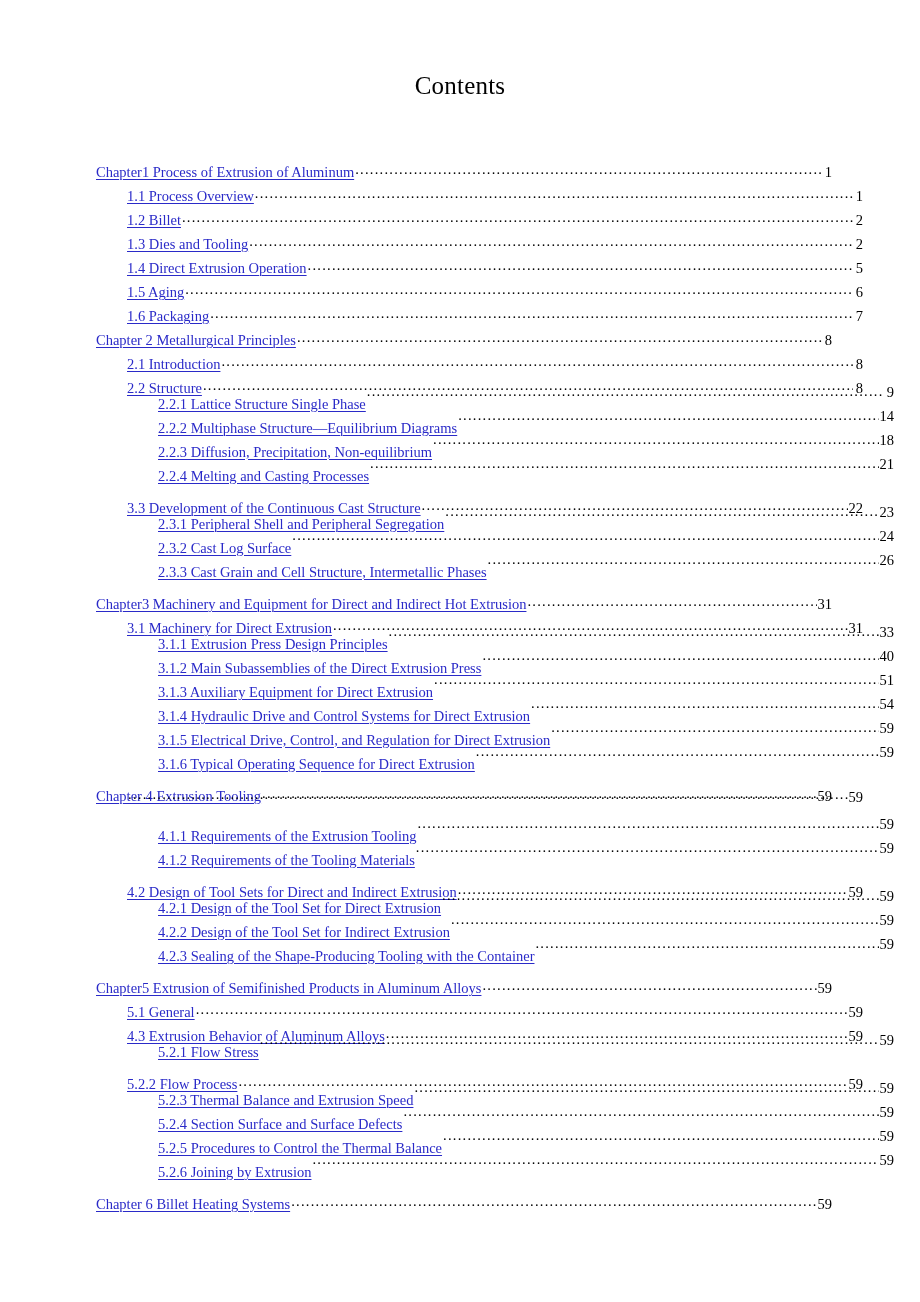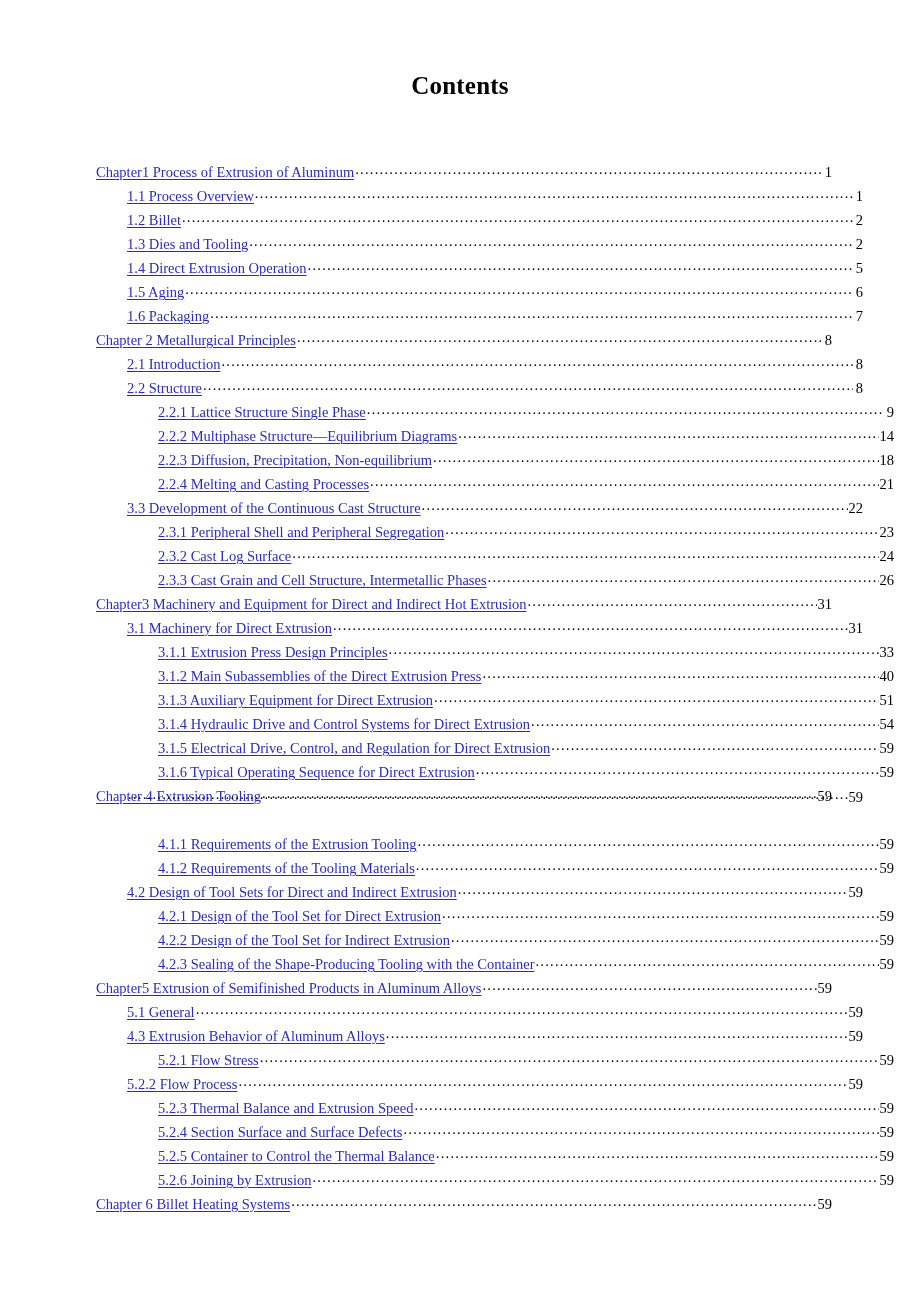--- a/index.html
+++ b/index.html
@@ -23,40 +23,39 @@
   .toc-title {
     position: absolute;
     left: 0;
     top: 72px;
     width: 920px;
     text-align: center;
     font-size: 25px;
     color: #000000;
     font-family: "Liberation Serif", "DejaVu Serif", serif;
     letter-spacing: 0.2px;
-    font-weight: bold;
   }
   .toc-list {
     position: absolute;
     left: 96px;
     top: 140px;
     width: 736px;
   }
   .toc-row {
     display: flex;
     align-items: baseline;
     width: 100%;
     height: 24px;
     font-size: 14.5px;
     color: #000000;
     white-space: nowrap;
   }
   .toc-row.lvl1 { padding-left: 0px; }
   .toc-row.lvl2 { padding-left: 31px; }
-  .toc-row.lvl3 { padding-left: 62px; }
+  .toc-row.lvl3 { padding-left: 62px; align-items: center; }
 
   .toc-label {
     color: #2a2ac8;
     text-decoration: underline;
     text-decoration-color: #2a2ac8;
     text-underline-offset: 1.5px;
     text-decoration-thickness: 1px;
     flex: 0 0 auto;
     font-family: "Liberation Serif", "DejaVu Serif", serif;
     margin-top: 24px;
@@ -293,21 +292,21 @@
         <span class="toc-label">5.2.3 Thermal Balance and Extrusion Speed</span>
         <span class="toc-leader"></span>
         <span class="toc-page">59</span>
       </div>
       <div class="toc-row lvl3">
         <span class="toc-label">5.2.4 Section Surface and Surface Defects</span>
         <span class="toc-leader"></span>
         <span class="toc-page">59</span>
       </div>
       <div class="toc-row lvl3">
-        <span class="toc-label">5.2.5 Container to Control the Thermal Balance</span>
+        <span class="toc-label">5.2.5 Procedures to Control the Thermal Balance</span>
         <span class="toc-leader"></span>
         <span class="toc-page">59</span>
       </div>
       <div class="toc-row lvl3">
         <span class="toc-label">5.2.6 Joining by Extrusion</span>
         <span class="toc-leader"></span>
         <span class="toc-page">59</span>
       </div>
       <div class="toc-row lvl1">
         <span class="toc-label">Chapter 6 Billet Heating Systems</span>

